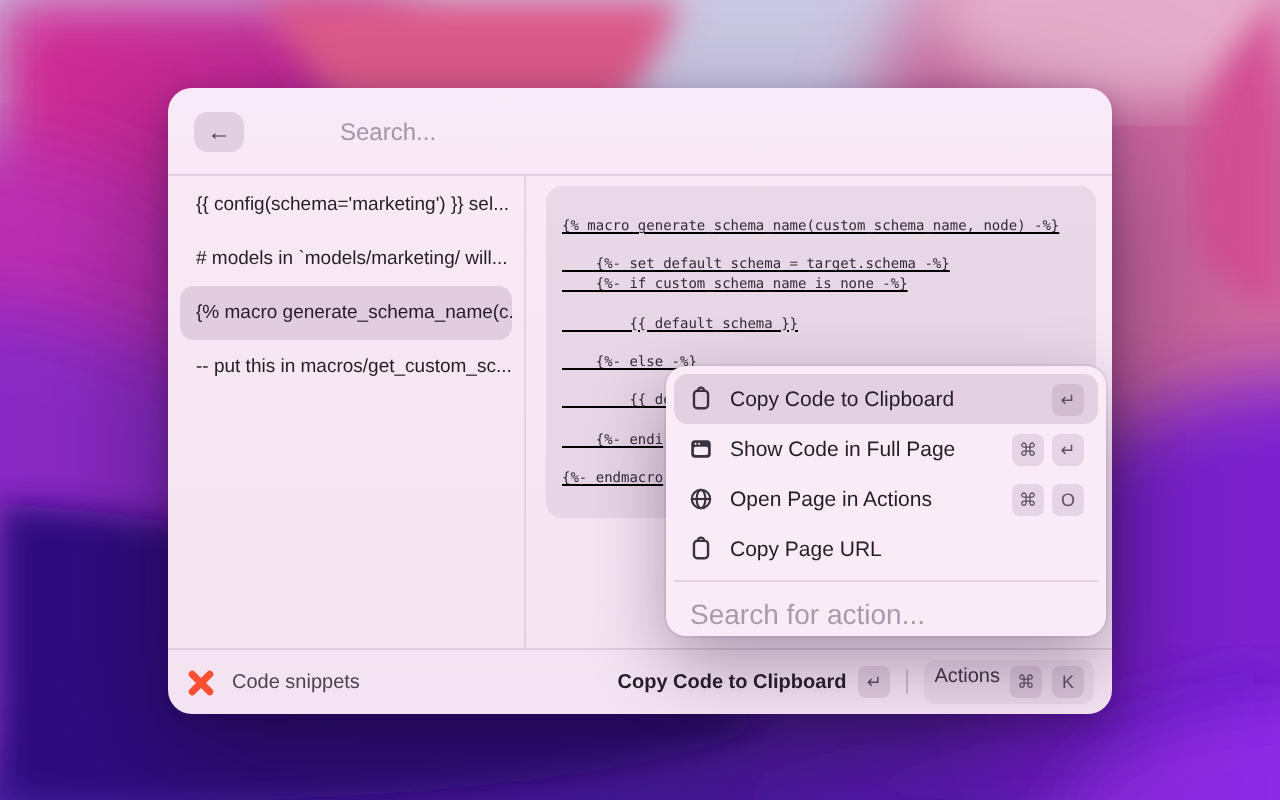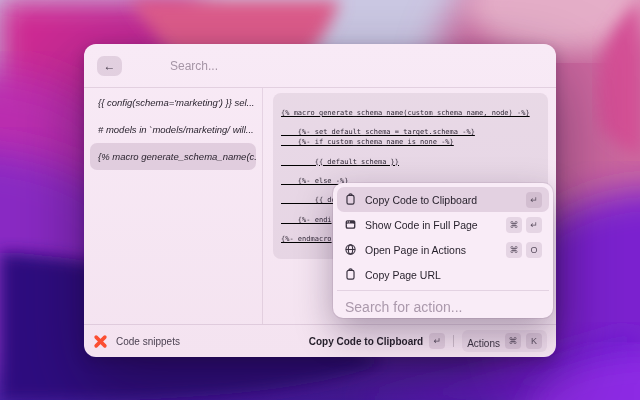--- a/index.html
+++ b/index.html
@@ -25,21 +25,20 @@
     width:25px;height:20px;border-radius:7px;background:rgba(100,60,100,.15);
     display:flex;align-items:center;justify-content:center;
     font-size:12px;color:#3d3343;cursor:default;
   }
   .search-placeholder{color:#a595a6;font-size:12px;margin-left:37px;}
   .content{flex:1;display:flex;min-height:0;}
   .sidebar{
     width:179px;flex:0 0 179px;box-sizing:border-box;
     border-right:1px solid rgba(100,60,100,.12);
     padding:1px 6px 0 6px;
-    font-style:italic;
   }
   .snippet-item{
     height:27px;display:flex;align-items:center;padding:0 8px;border-radius:7px;
     font-size:9.5px;color:#241e29;white-space:nowrap;overflow:hidden;
   }
   .snippet-item.selected{background:rgba(110,70,110,.16);}
   .preview{flex:1;padding:5px 8px 0 10px;min-width:0;}
   .code-block{
     background:rgba(90,55,90,.09);border-radius:8px;padding:16px 8px;height:134px;
     overflow:hidden;
@@ -57,21 +56,21 @@
   .app-name{font-size:10px;color:#4c4252;}
   .footer-right{margin-left:auto;display:flex;align-items:center;gap:6px;}
   .primary-label{font-size:10px;font-weight:bold;color:#241e29;}
   .kbd{
     min-width:16px;height:16px;padding:0 3px;border-radius:4px;box-sizing:border-box;
     background:rgba(100,60,100,.13);color:#5c5061;font-size:9px;
     display:inline-flex;align-items:center;justify-content:center;
     font-family:"Liberation Sans",sans-serif;
   }
   .footer-divider{width:1px;height:12px;background:rgba(60,40,60,.22);margin:0 2px;}
-  .actions-group{display:flex;align-items:flex-end;gap:5px;background:rgba(100,60,100,.07);
+  .actions-group{display:flex;align-items:flex-start;gap:5px;background:rgba(100,60,100,.07);
     border-radius:6px;padding:3px 5px;}
   .actions-label{font-size:10px;color:#3c3442;}
   
   .action-menu{
     position:absolute;left:333px;top:183px;width:220px;height:135px;box-sizing:border-box;
     background:#f9ecf7;border-radius:10px;
     box-shadow:0 14px 36px rgba(35,12,48,.35),0 0 0 1px rgba(120,80,120,.10);
     display:flex;flex-direction:column;padding:4px 4px 0 4px;
   }
   .menu-row{
@@ -138,20 +137,21 @@
       <span>←</span>
     </div>
     <div class="search-placeholder">Search...</div>
   </div>
 
   <div class="content">
     <div class="sidebar">
         <div class="snippet-item">{{ config(schema='marketing') }}  sel...</div>
         <div class="snippet-item"># models in `models/marketing/ will...</div>
         <div class="snippet-item selected">{% macro generate_schema_name(c...</div>
+        <div class="snippet-item">-- put this in macros/get_custom_sc...</div>
       </div>
     <div class="preview">
       <div class="code-block">
         <pre class="code">{% macro generate_schema_name(custom_schema_name, node) -%}
 
     {%- set default_schema = target.schema -%}
     {%- if custom_schema_name is none -%}
 
         {{ default_schema }}
 

